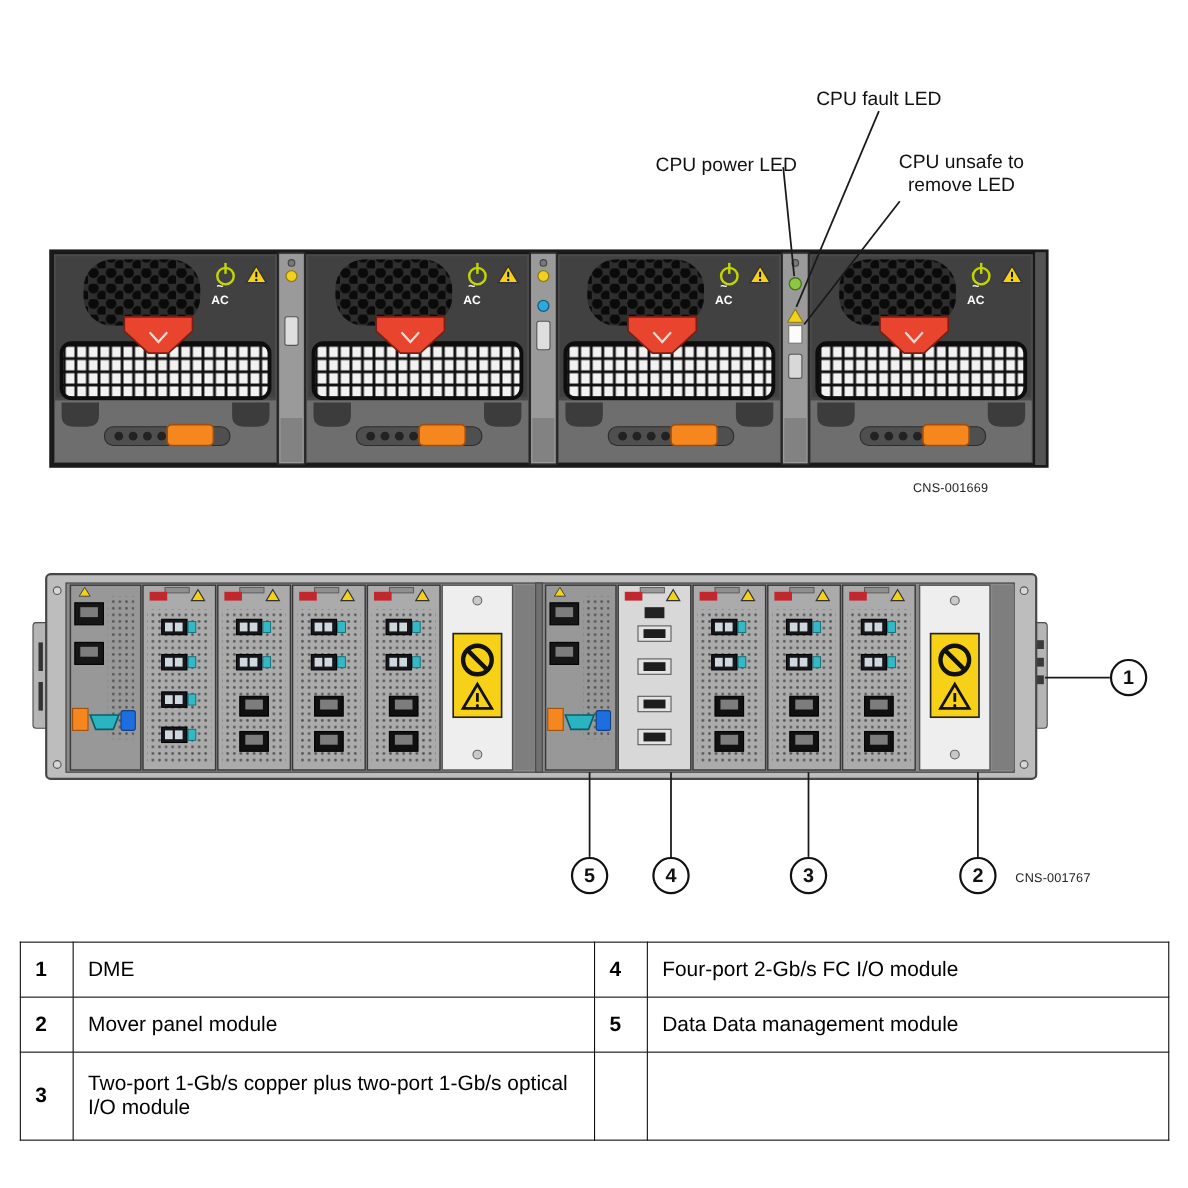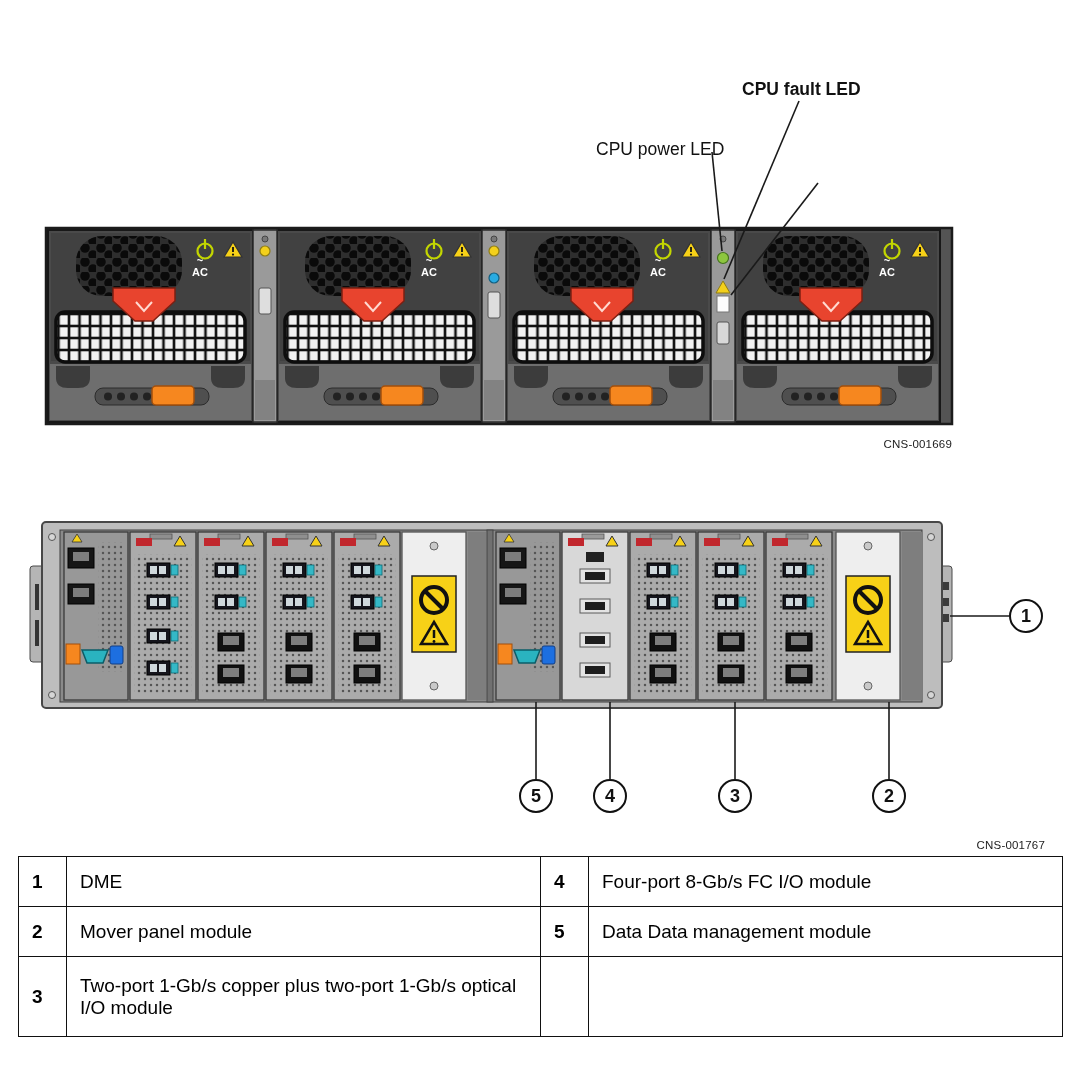--- a/index.html
+++ b/index.html
@@ -1,21 +1,21 @@
 <!DOCTYPE html>
 <html><head>
 <meta charset="utf-8">
 <style>
   html,body{margin:0;padding:0;background:#ffffff;}
   .canvas{position:relative;width:1080px;height:1080px;background:#fff;overflow:hidden;
           font-family:"Liberation Sans","DejaVu Sans",sans-serif;color:#111;}
   .abs{position:absolute;}
   .lbl{position:absolute;font-size:17.5px;color:#111;white-space:nowrap;line-height:21px;}
   .lbl.center{text-align:center;white-space:normal;}
-  .figid{position:absolute;font-size:11.5px;color:#222;text-align:right;letter-spacing:.2px;}
+  .figid{position:absolute;font-size:11.5px;color:#222;text-align:left;letter-spacing:.2px;}
   .callout{position:absolute;width:30px;height:30px;border:2px solid #111;border-radius:50%;
            background:#fff;display:flex;align-items:center;justify-content:center;
            font-weight:bold;font-size:18px;color:#111;}
   table.legend{position:absolute;left:18px;top:856px;width:1044px;border-collapse:collapse;
                table-layout:fixed;font-size:19px;color:#000;}
   table.legend td{border:1.5px solid #111;padding:4px 13px;vertical-align:middle;background:#fff;}
   table.legend td.num{font-weight:bold;}
   table.legend tr.r12{height:50px;}
   table.legend tr.r3{height:80px;}
   svg text{font-family:"Liberation Sans","DejaVu Sans",sans-serif;}
@@ -228,25 +228,29 @@
       <g stroke="#1a1a1a" stroke-width="1.6">
         <line x1="950" y1="616" x2="1009" y2="616"></line>
         <line x1="889" y1="702" x2="889" y2="779"></line>
         <line x1="735" y1="702" x2="735" y2="779"></line>
         <line x1="610" y1="702" x2="610" y2="779"></line>
         <line x1="536" y1="702" x2="536" y2="779"></line>
       </g>
     </g>
   </svg>
 
-  <div class="lbl" style="left:742px;top:79px;font-weight:bold;">CPU fault LED</div>
+  <div class="lbl" style="left:742px;top:79px;">CPU fault LED</div>
   <div class="lbl" style="left:572px;top:139px;margin-left:24px;">CPU power LED</div>
+  <div class="lbl center" style="left:800px;top:137px;width:148px;">
+    <span>CPU unsafe to</span><br>
+    <span>remove LED</span>
+  </div>
 
   <div class="figid" style="left:830px;top:438px;width:122px;">CNS-001669</div>
-  <div class="figid" style="left:923px;top:839px;width:122px;">CNS-001767</div>
+  <div class="figid" style="left:923px;top:793px;width:122px;">CNS-001767</div>
 
   <div class="callout" style="left:1009px;top:599px;">
     <span>1</span>
   </div>
   <div class="callout" style="left:519px;top:779px;">
     <span>5</span>
   </div>
   <div class="callout" style="left:593px;top:779px;">
     <span>4</span>
   </div>
@@ -262,21 +266,21 @@
         <col style="width:48px">
         <col style="width:474px">
         <col style="width:48px">
         <col style="width:474px">
       </colgroup>
     <tbody>
         <tr class="r12">
       <td class="num">1</td>
       <td>DME</td>
       <td class="num">4</td>
-      <td>Four-port 8-Gb/s FC I/O module</td>
+      <td>Four-port 2-Gb/s FC I/O module</td>
     </tr>
     <tr class="r12">
       <td class="num">2</td>
       <td>Mover panel module</td>
       <td class="num">5</td>
       <td>Data Data management module</td>
     </tr>
     <tr class="r3">
       <td class="num">3</td>
       <td>Two-port 1-Gb/s copper plus two-port 1-Gb/s optical I/O module</td>

